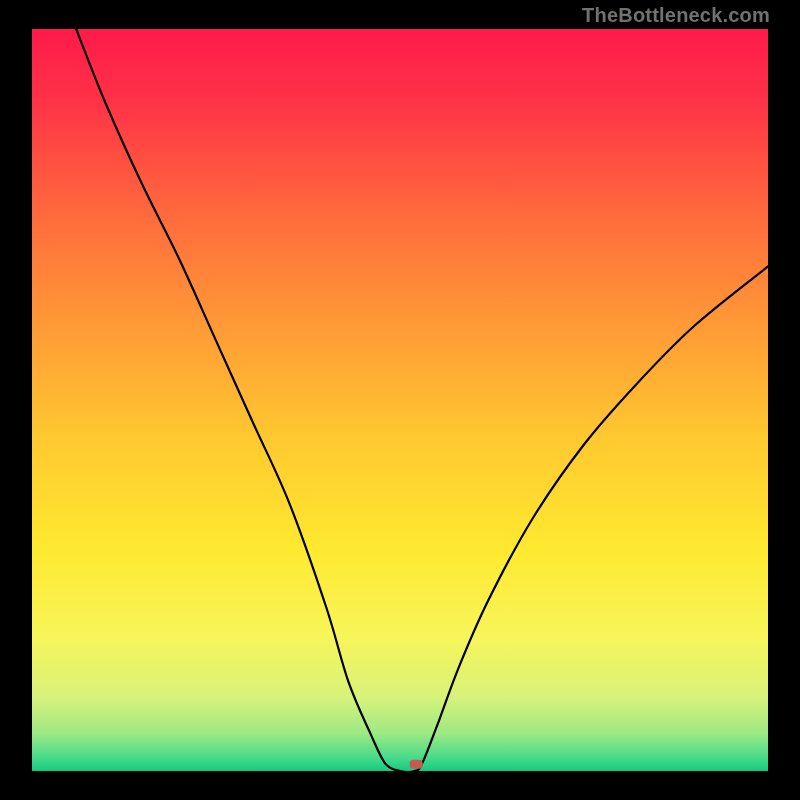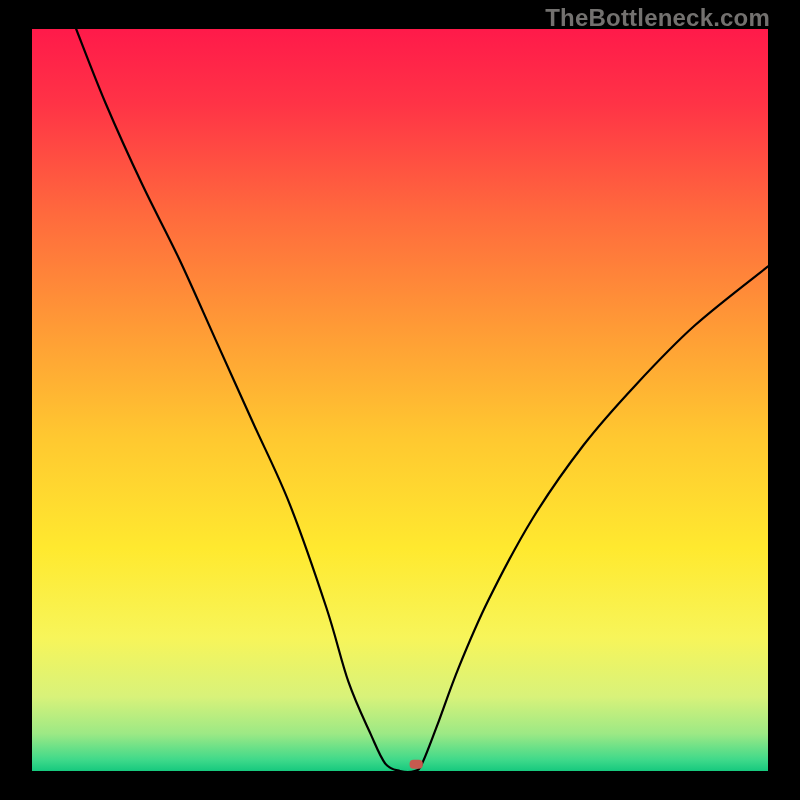--- a/index.html
+++ b/index.html
@@ -25,21 +25,21 @@
     top: 29px;
     width: 736px;   
     height: 742px;  
     overflow: hidden;
   }
   .watermark {
     position: absolute;
     top: 4px;
     right: 30px;
     font-family: Arial, Helvetica, sans-serif;
-    font-size: 24px;
+    font-size: 20px;
     font-weight: bold;
     color: #73716f;
     letter-spacing: 0.2px;
   }
 </style>
 </head>
 <body>
 <div class="frame">
 
   <div class="plot">

